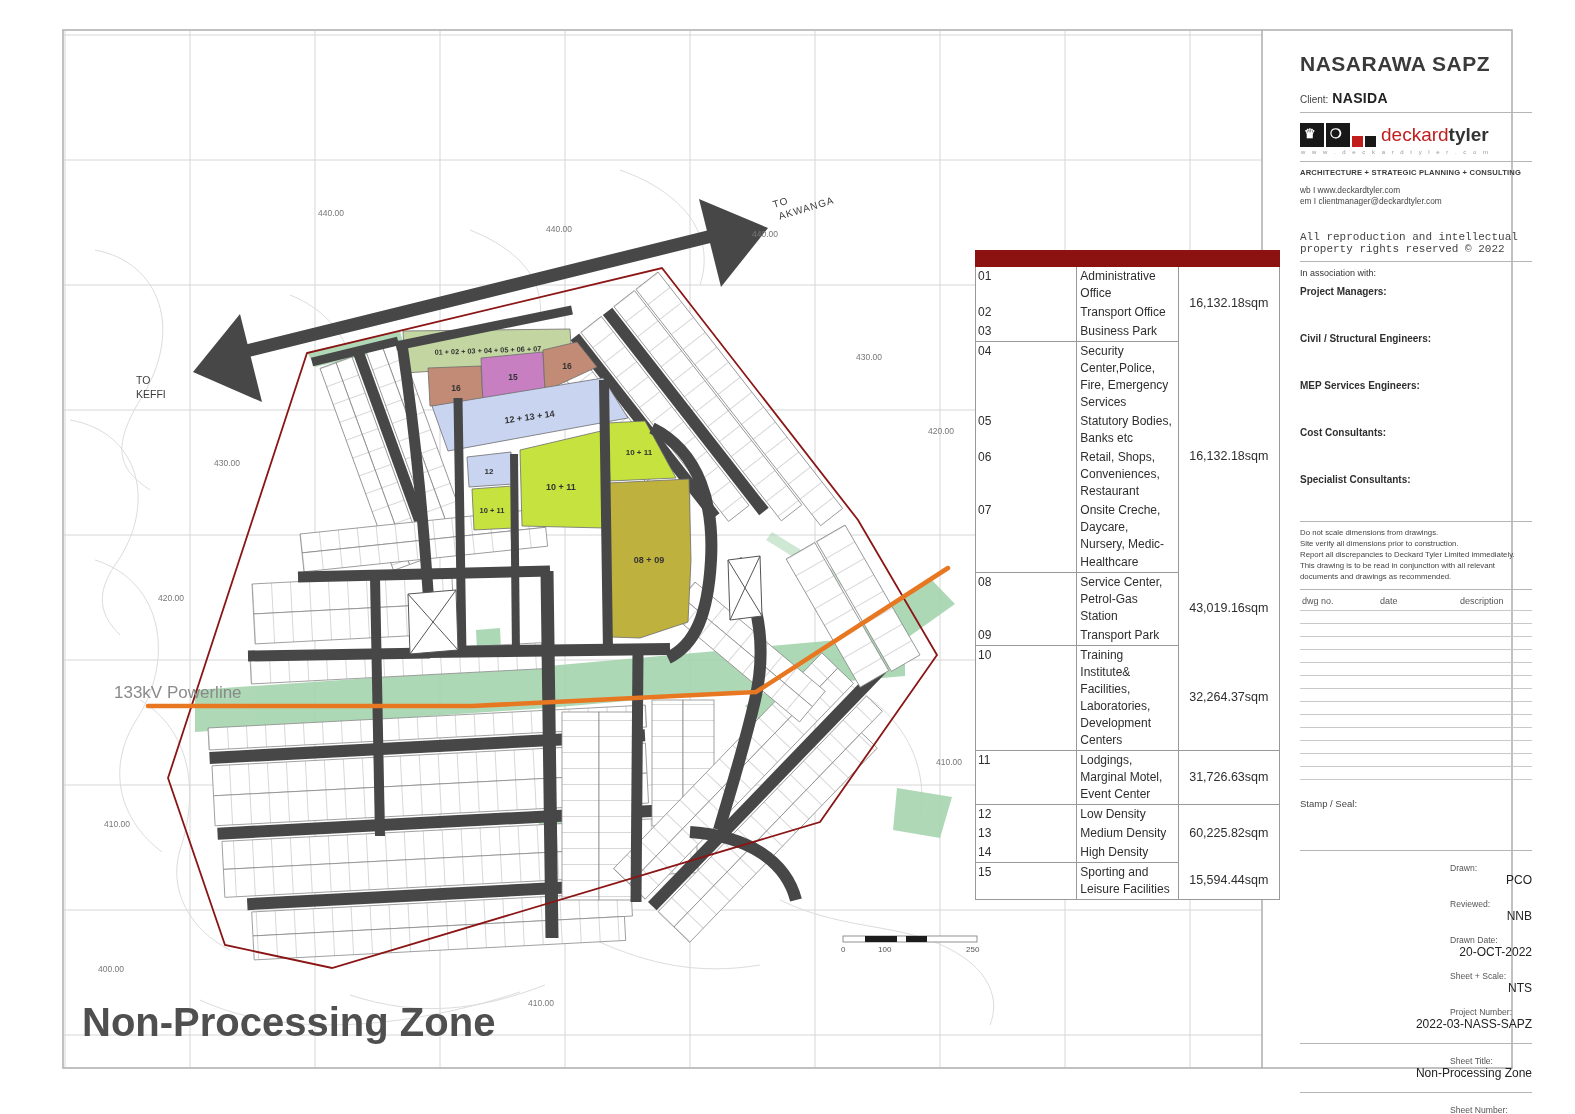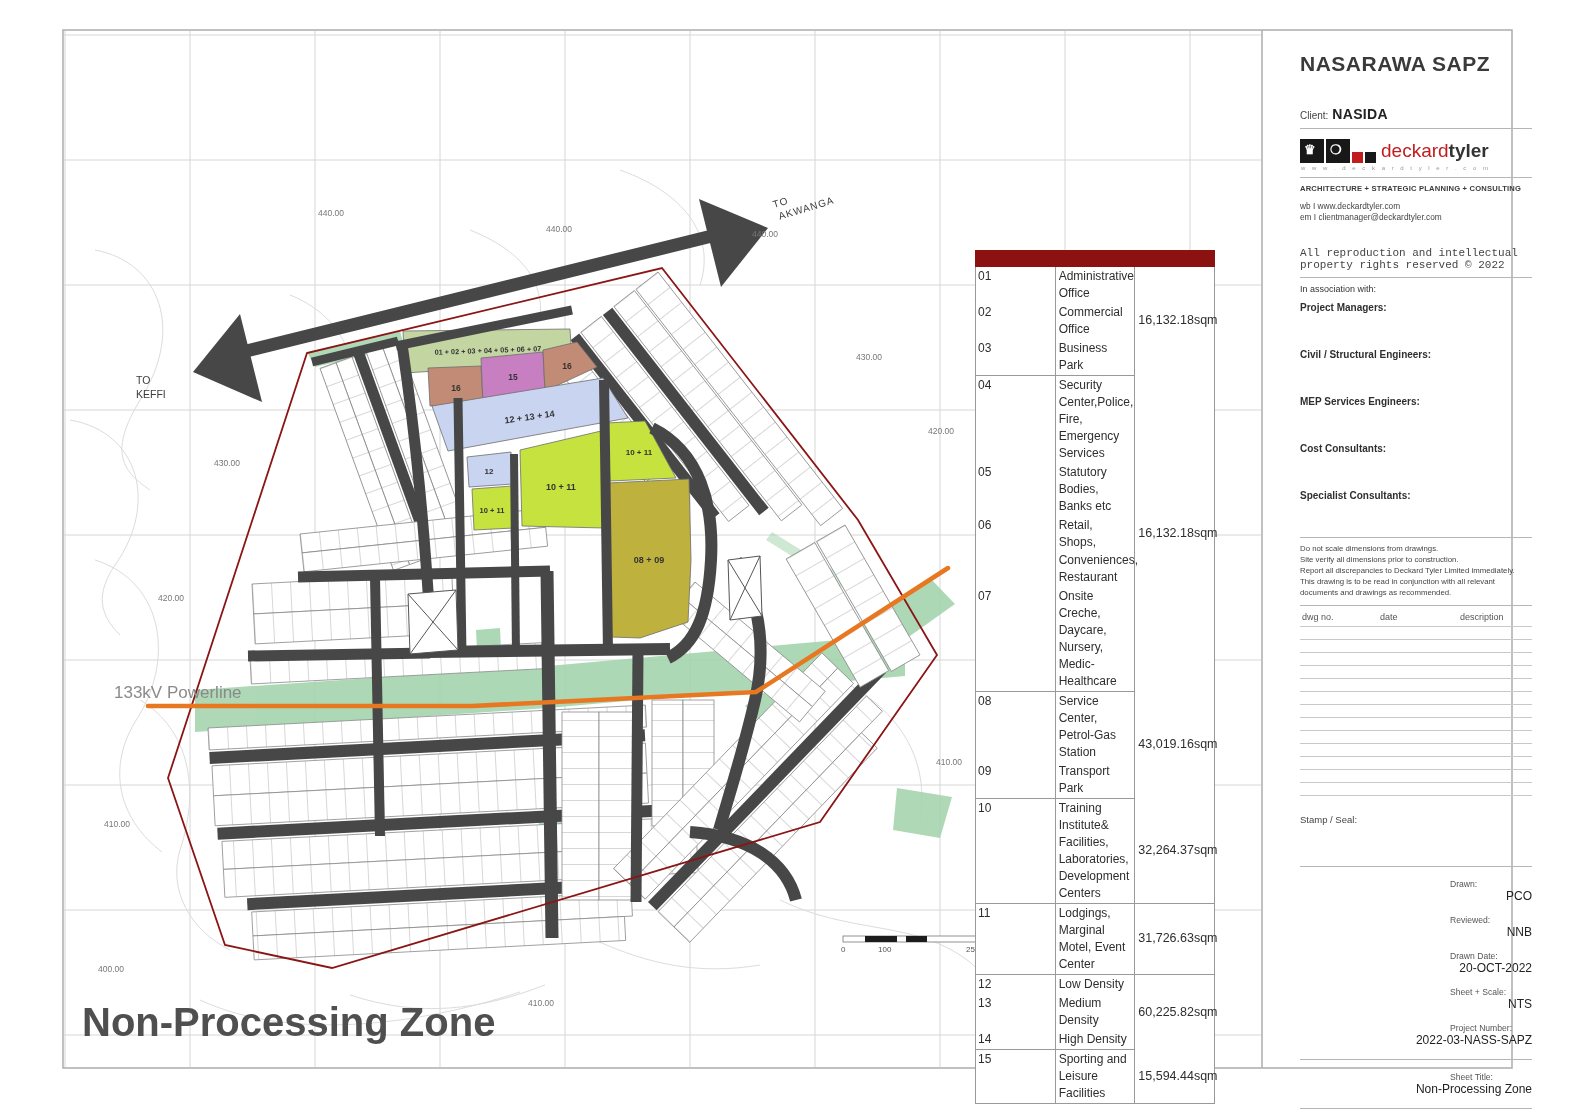--- a/index.html
+++ b/index.html
@@ -1,31 +1,31 @@
 <!DOCTYPE html>
 <html><head>
 <meta charset="utf-8">
 <style>
   html,body{margin:0;padding:0;background:#fff;}
   body{width:1575px;height:1114px;position:relative;font-family:"Liberation Sans",sans-serif;color:#333;overflow:hidden;}
   .abs{position:absolute;}
   
-  #legend{left:975px;top:250px;width:240px;background:#fff;border-collapse:collapse;table-layout:fixed;}
+  #legend{left:975px;top:250px;width:305px;background:#fff;border-collapse:collapse;table-layout:fixed;}
   #legend th.hdr{background:#8c1111;height:15px;padding:0;border:1px solid #8c1111;}
   #legend td{border-left:1px solid #999;border-right:1px solid #999;font-size:12px;line-height:1.42;padding:1px 3px;vertical-align:top;color:#2e2e2e;}
   #legend tr.gend td{border-bottom:1px solid #999;}
   #legend td.no{width:20px;padding-left:2px;padding-right:0;}
   #legend td.lbl{width:160px;}
   #legend td.area{width:86px;text-align:center;vertical-align:middle;font-size:12.5px;}
   #legend{border:1px solid #999;}
   
   #tblock{left:1300px;top:52px;width:232px;font-size:11px;}
   #tblock .rule{border-top:1px solid #b5b5b5;margin:6px 0;}
   .tb-title{font-size:21px;font-weight:bold;letter-spacing:.5px;color:#3a3a3a;}
-  .tb-clientrow{margin-top:30px;font-size:10px;color:#444;}
+  .tb-clientrow{margin-top:14px;font-size:10px;color:#444;}
   .tb-clientrow b{font-size:14px;margin-left:4px;color:#222;letter-spacing:.3px;}
   .logo-row{display:flex;align-items:center;margin:10px 0 2px 0;}
   .lsq{width:24px;height:24px;display:inline-block;margin-right:2px;position:relative;}
   .lsq.b{background:#181818;}
   .lsq.b span{color:#fff;font-size:13px;position:absolute;left:4px;top:3px;font-weight:bold;}
   .lsq.sm{width:11px;height:11px;align-self:flex-end;}
   .lsq.red{background:#c21d1d;}
   .logo-text{font-size:19px;font-weight:bold;margin-left:3px;}
   .logo-text .r{color:#c21d1d;font-weight:normal;}
   .logo-url{font-size:6px;letter-spacing:2.5px;color:#9a9a9a;margin:1px 0 6px 1px;}
@@ -269,21 +269,21 @@
         <th class="hdr" colspan="3"></th>
       </tr>
 
   <tr>
     <td class="no">01</td>
     <td class="lbl">Administrative Office</td>
     <td class="area" rowspan="3">16,132.18sqm</td>
   </tr>
   <tr>
     <td class="no">02</td>
-    <td class="lbl">Commercial Office</td>
+    <td class="lbl">Transport Office</td>
   </tr>
   <tr class="gend">
     <td class="no">03</td>
     <td class="lbl">Business Park</td>
   </tr>
 
   <tr>
     <td class="no">04</td>
     <td class="lbl">Security Center,Police, Fire, Emergency Services</td>
     <td class="area" rowspan="4">16,132.18sqm</td>

